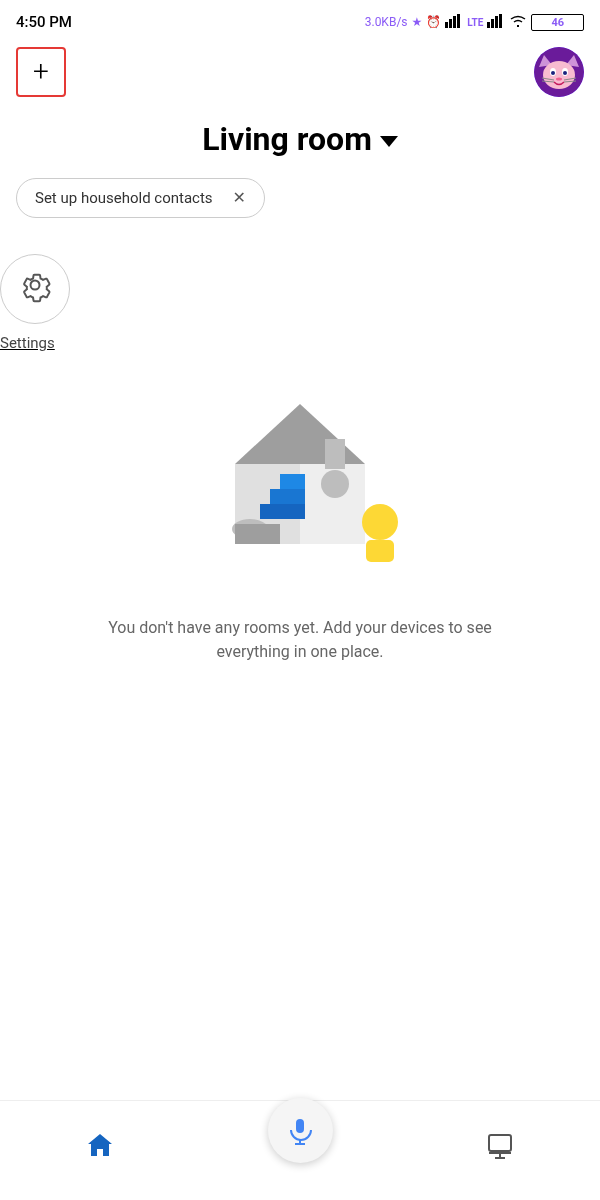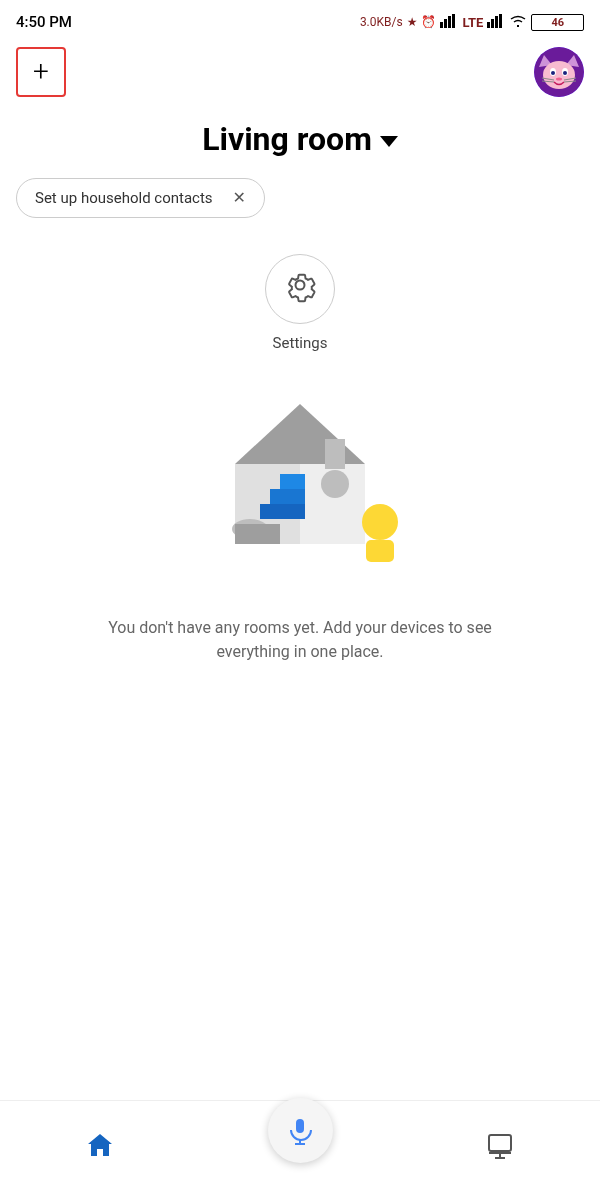--- a/index.html
+++ b/index.html
@@ -25,21 +25,21 @@
     .status-time {
       font-size: 15px;
       font-weight: 500;
       color: #000;
     }
     .status-icons {
       display: flex;
       align-items: center;
       gap: 4px;
       font-size: 12px;
-      color: #7f1d1d;
+      color: #8b5cf6;
     }
 
     
     .top-bar {
       display: flex;
       justify-content: space-between;
       align-items: center;
       padding: 8px 16px;
       height: 64px;
     }
@@ -127,22 +127,23 @@
     .chip-close {
       font-size: 16px;
       color: #555;
       line-height: 1;
     }
 
     
     .settings-section {
       display: flex;
       flex-direction: column;
-      align-items: center;
+      align-items: flex-start;
       padding: 24px 0 16px;
+      text-decoration: underline;
     }
     .settings-circle {
       width: 70px;
       height: 70px;
       border-radius: 50%;
       border: 1.5px solid #ccc;
       display: flex;
       align-items: center;
       justify-content: center;
       cursor: pointer;
@@ -231,21 +232,21 @@
     <span>★</span>
     <span>⏰</span>
     <span>
       <svg width="18" height="14" viewBox="0 0 18 14">
           <rect x="0" y="8" width="3" height="6" fill="#000"></rect>
           <rect x="4" y="5" width="3" height="9" fill="#000"></rect>
           <rect x="8" y="2" width="3" height="12" fill="#000"></rect>
           <rect x="12" y="0" width="3" height="14" fill="#000"></rect>
         </svg>
     </span>
-    <span style="font-size:13px; font-weight:bold;">LTE</span>
+    <span style="font-size:10px; font-weight:bold;">LTE</span>
     <span>
       <svg width="18" height="14" viewBox="0 0 18 14">
           <rect x="0" y="8" width="3" height="6" fill="#000"></rect>
           <rect x="4" y="5" width="3" height="9" fill="#000"></rect>
           <rect x="8" y="2" width="3" height="12" fill="#000"></rect>
           <rect x="12" y="0" width="3" height="14" fill="#000"></rect>
         </svg>
     </span>
     <span>
       <svg width="18" height="14" viewBox="0 0 18 14">

